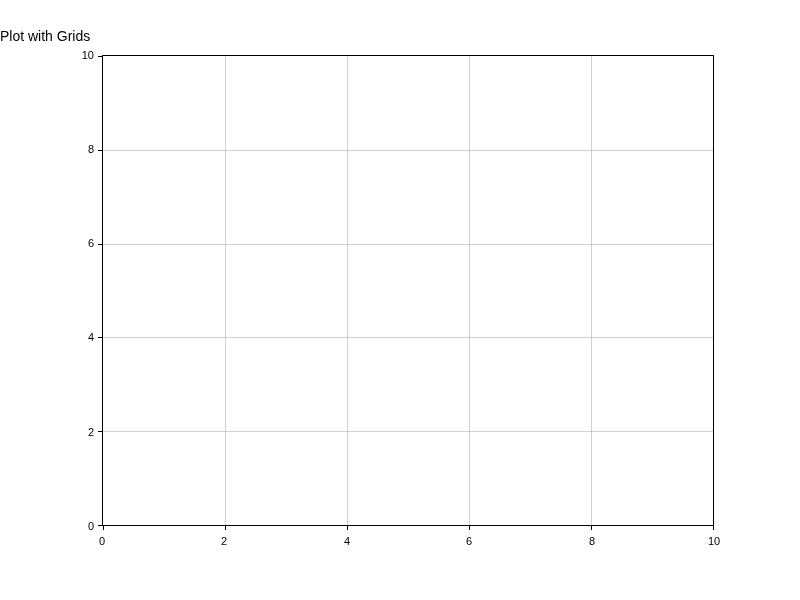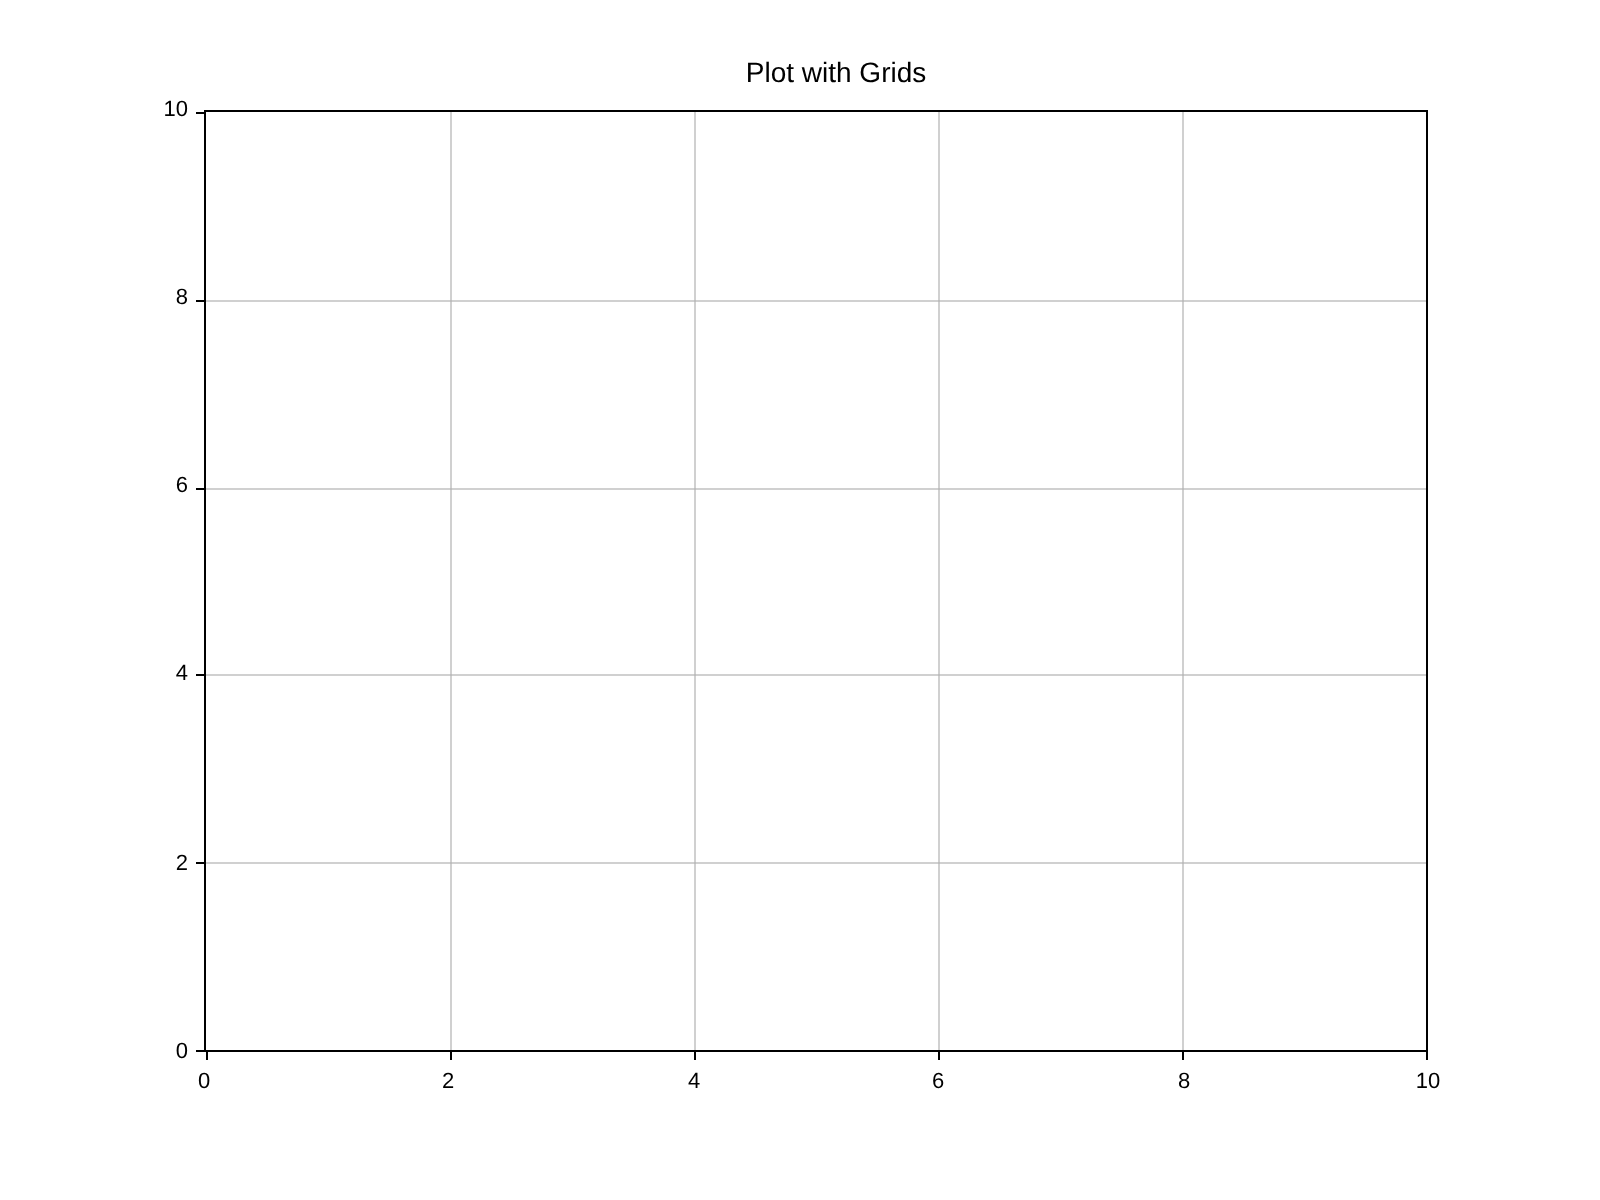--- a/index.html
+++ b/index.html
@@ -14,24 +14,22 @@
     .chart-container {
       position: absolute;
       width: 800px;
       height: 600px;
     }
     .chart-title {
       position: absolute;
       top: 28px;
       left: 0;
       right: 0;
-      text-align: center;
       font-size: 14px;
       color: black;
-      margin-left: 36px;
     }
     .plot-area {
       position: absolute;
       left: 102px;
       top: 55px;
       width: 612px;
       height: 471px;
       border: 1px solid black;
       box-sizing: border-box;
     }

